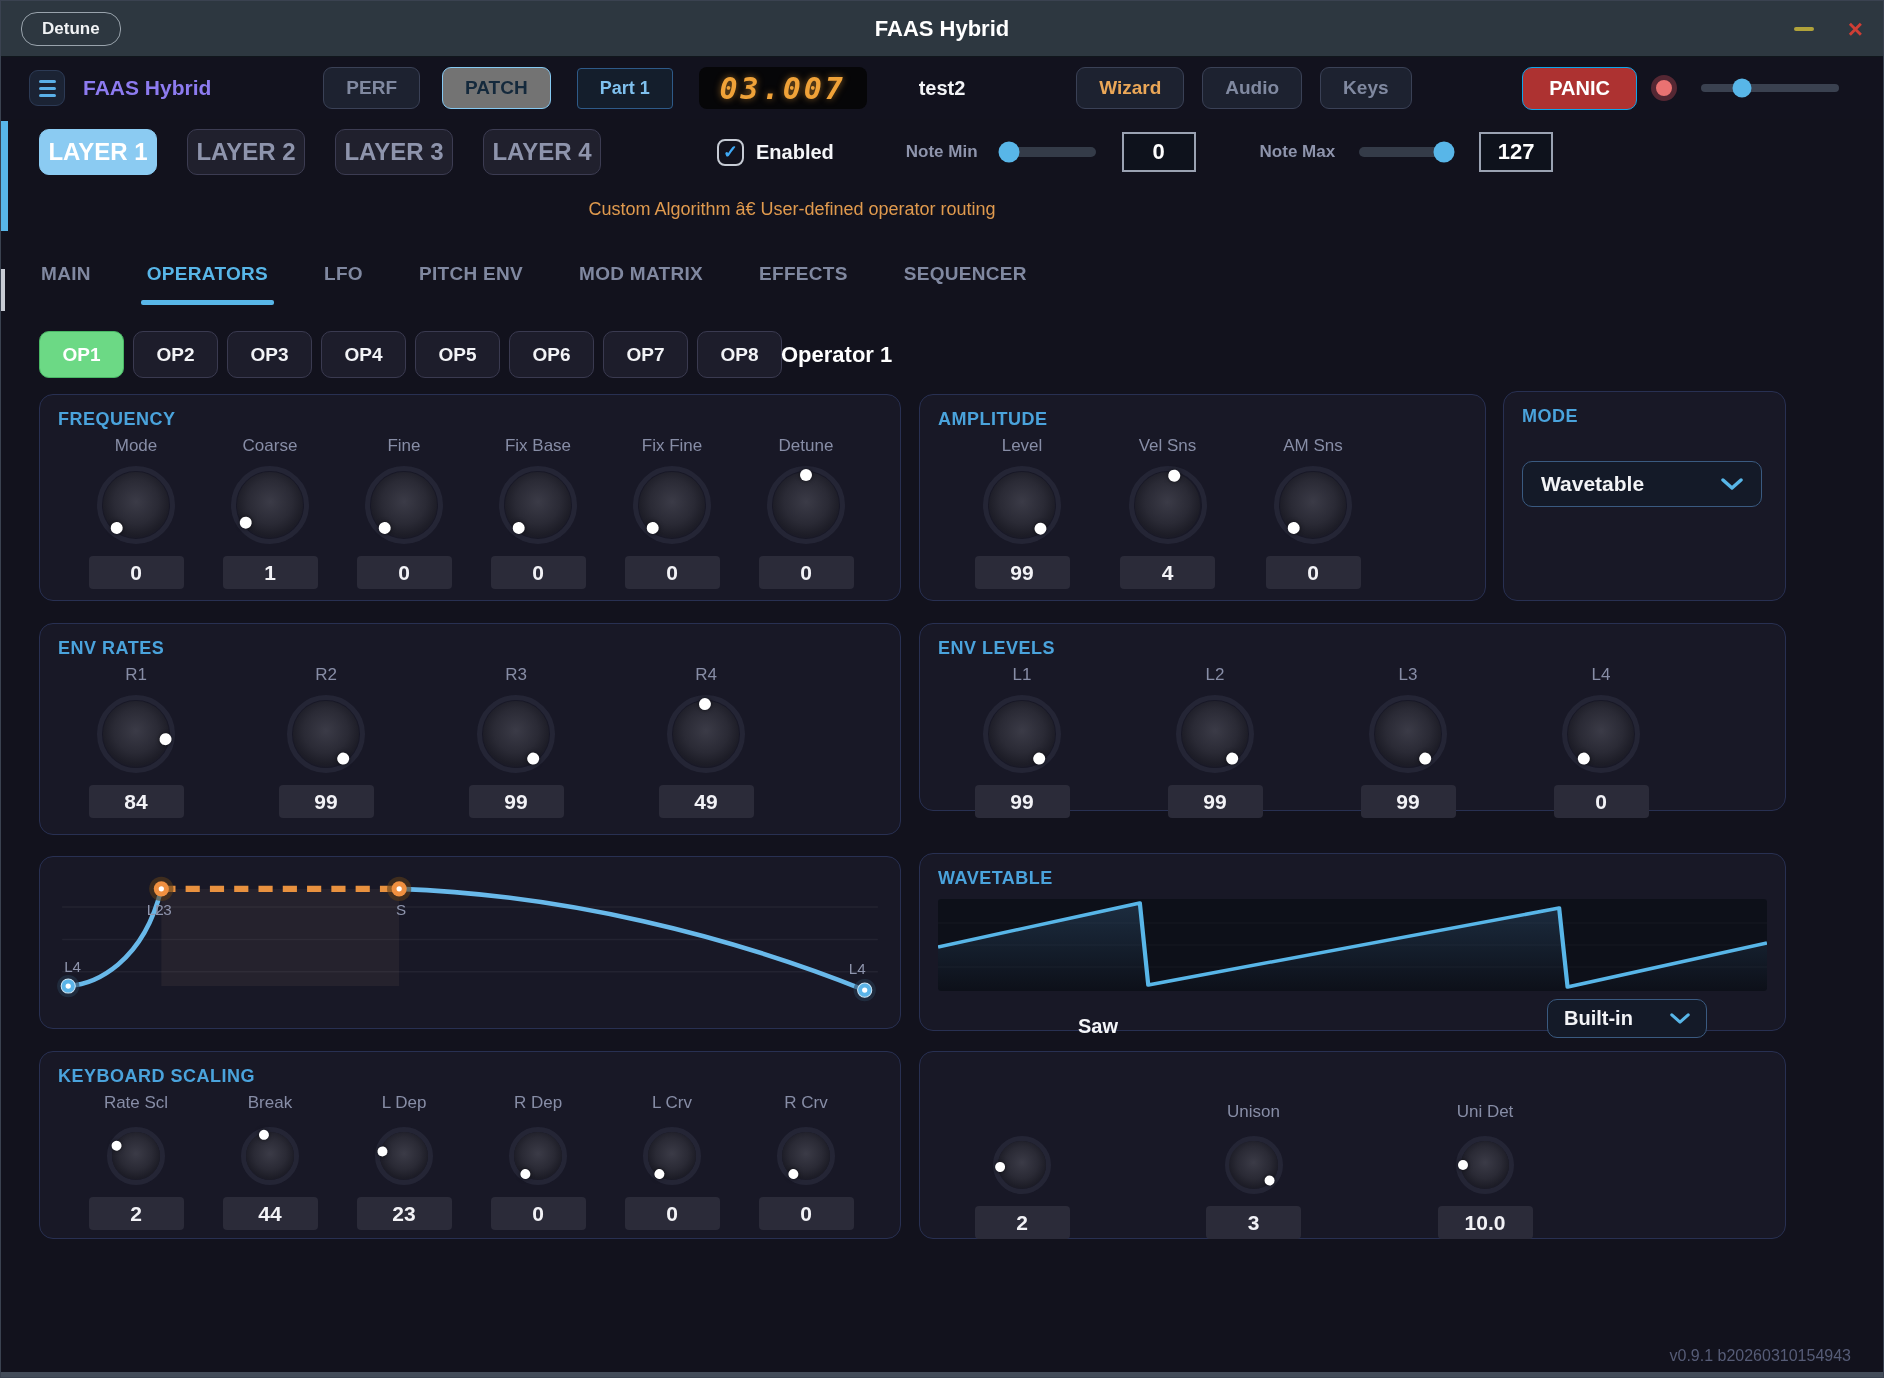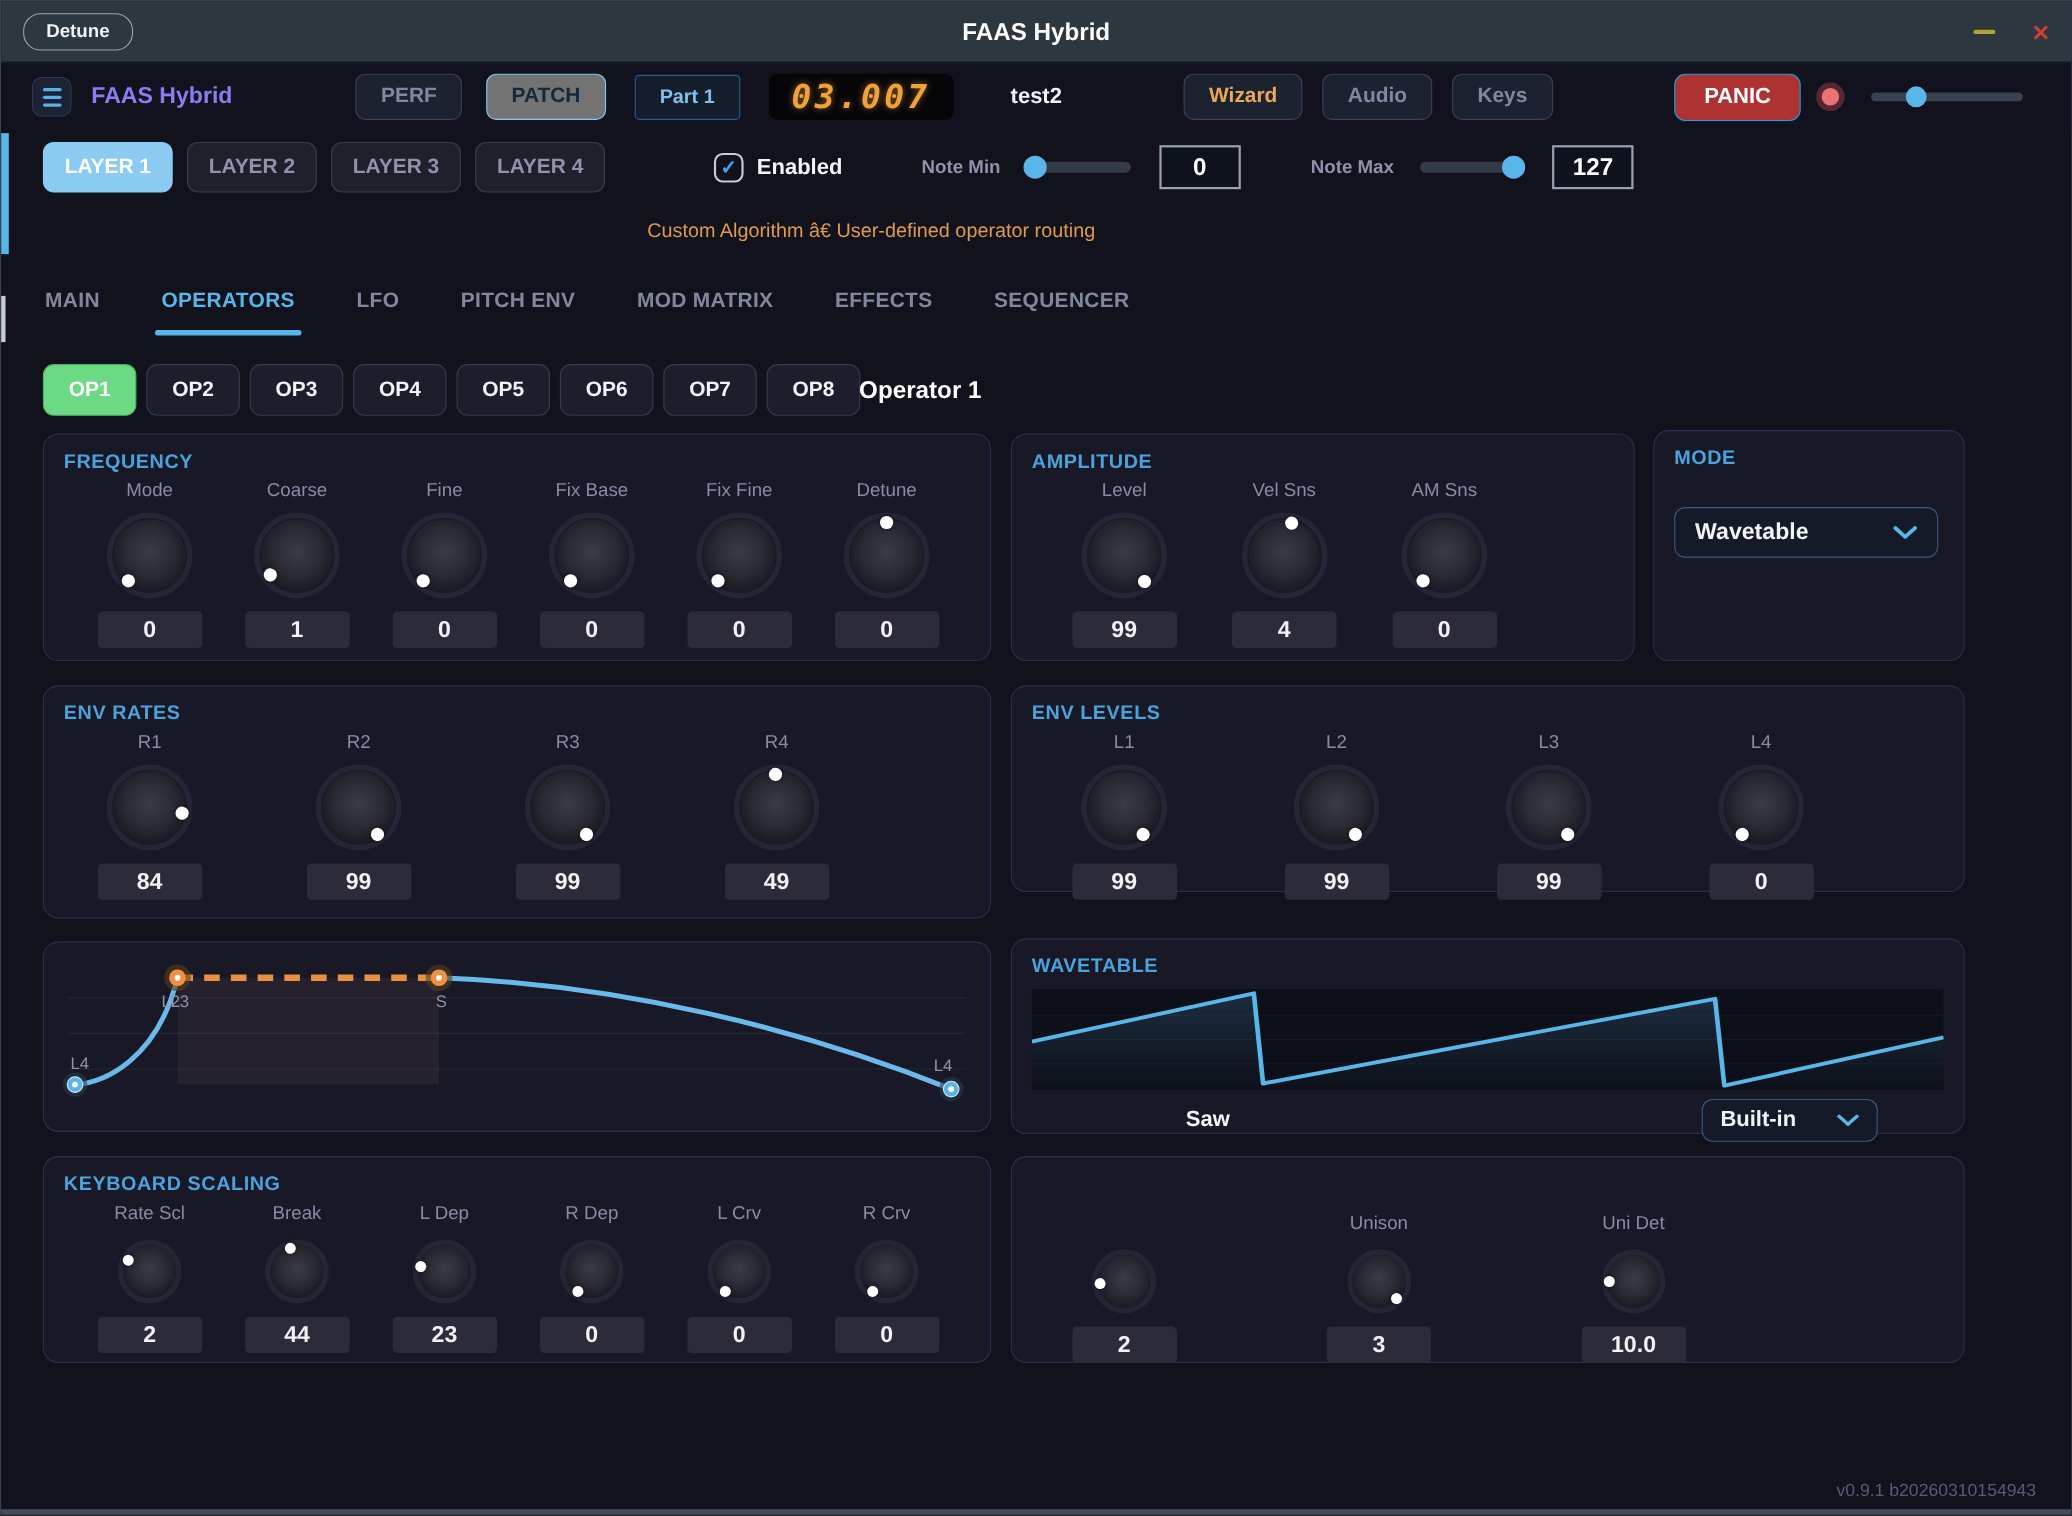--- a/index.html
+++ b/index.html
@@ -43,21 +43,21 @@
   .rec-dot{ width:26px; height:26px; border-radius:50%; background:#ea7272; border:5px solid #552733; margin-left:14px; }
   .vol-slider{ margin-left:24px; width:138px; height:8px; background:#3a4150; border-radius:4px; position:relative; }
   .vol-slider .thumb{ position:absolute; top:50%; left:30%; transform:translate(-50%,-50%); width:19px; height:19px;
                       border-radius:50%; background:#58b6e8; }
 
   
   .layer-accent{ position:absolute; left:0; top:120px; width:7px; height:110px; background:#58b6e8; }
   .scroll-sliver{ position:absolute; left:0; top:268px; width:4px; height:42px; background:#c8ccd4; }
   .layerbar{ position:absolute; top:128px; left:38px; right:20px; display:flex; align-items:center; }
   .layer-btn{ width:118px; height:46px; border-radius:10px; background:#20202d; border:1.5px solid #3c3c52;
-              color:#8e94ac; font-size:19px; font-weight:bold; margin-right:13px;
+              color:#8e94ac; font-size:24px; font-weight:bold; margin-right:30px;
               display:flex; align-items:center; justify-content:center; }
   .layer-btn.active{ background:#8bcbf2; border-color:#8bcbf2; color:#ffffff; }
   .enabled-group{ display:flex; align-items:center; margin-left:86px; }
   .checkbox{ width:27px; height:27px; border:2px solid #c6cbd4; border-radius:8px; display:flex;
              align-items:center; justify-content:center; color:#3fa9f5; font-size:18px; font-weight:bold; background:transparent; }
   .enabled-label{ color:#f4f5f8; font-size:20px; font-weight:bold; margin-left:12px; }
   .note-label{ color:#8e94ac; font-size:17px; font-weight:bold; }
   .note-min-label{ margin-left:72px; }
   .note-max-label{ margin-left:64px; }
   .note-slider{ width:94px; height:10px; background:#343b48; border-radius:5px; position:relative; margin-left:24px; }
@@ -118,21 +118,21 @@
   .select{ display:flex; align-items:center; justify-content:space-between; background:#141a28;
            border:1.5px solid #3a5a80; border-radius:10px; color:#f2f3f6; font-size:21px; font-weight:bold;
            padding:10px 18px; }
   .mode-select{ margin-top:34px; width:240px; }
   .chev{ margin-left:14px; display:flex; }
 
   
   .env-svg{ width:100%; height:100%; display:block; }
   
   .wt-plot{ margin-top:10px; width:100%; height:92px; display:block; }
-  .wt-footer{ display:flex; align-items:center; margin-top:8px; }
+  .wt-footer{ display:flex; align-items:flex-end; margin-top:8px; }
   .wave-name{ color:#f4f5f8; font-size:20px; font-weight:bold; margin-left:140px; }
   .wt-select{ margin-left:auto; margin-right:60px; padding:7px 16px; font-size:20px; width:160px; }
 
   .version{ position:absolute; right:32px; bottom:12px; color:#565c77; font-size:16px; }
 </style>
 </head>
 <body>
 
 <div class="window">
 

